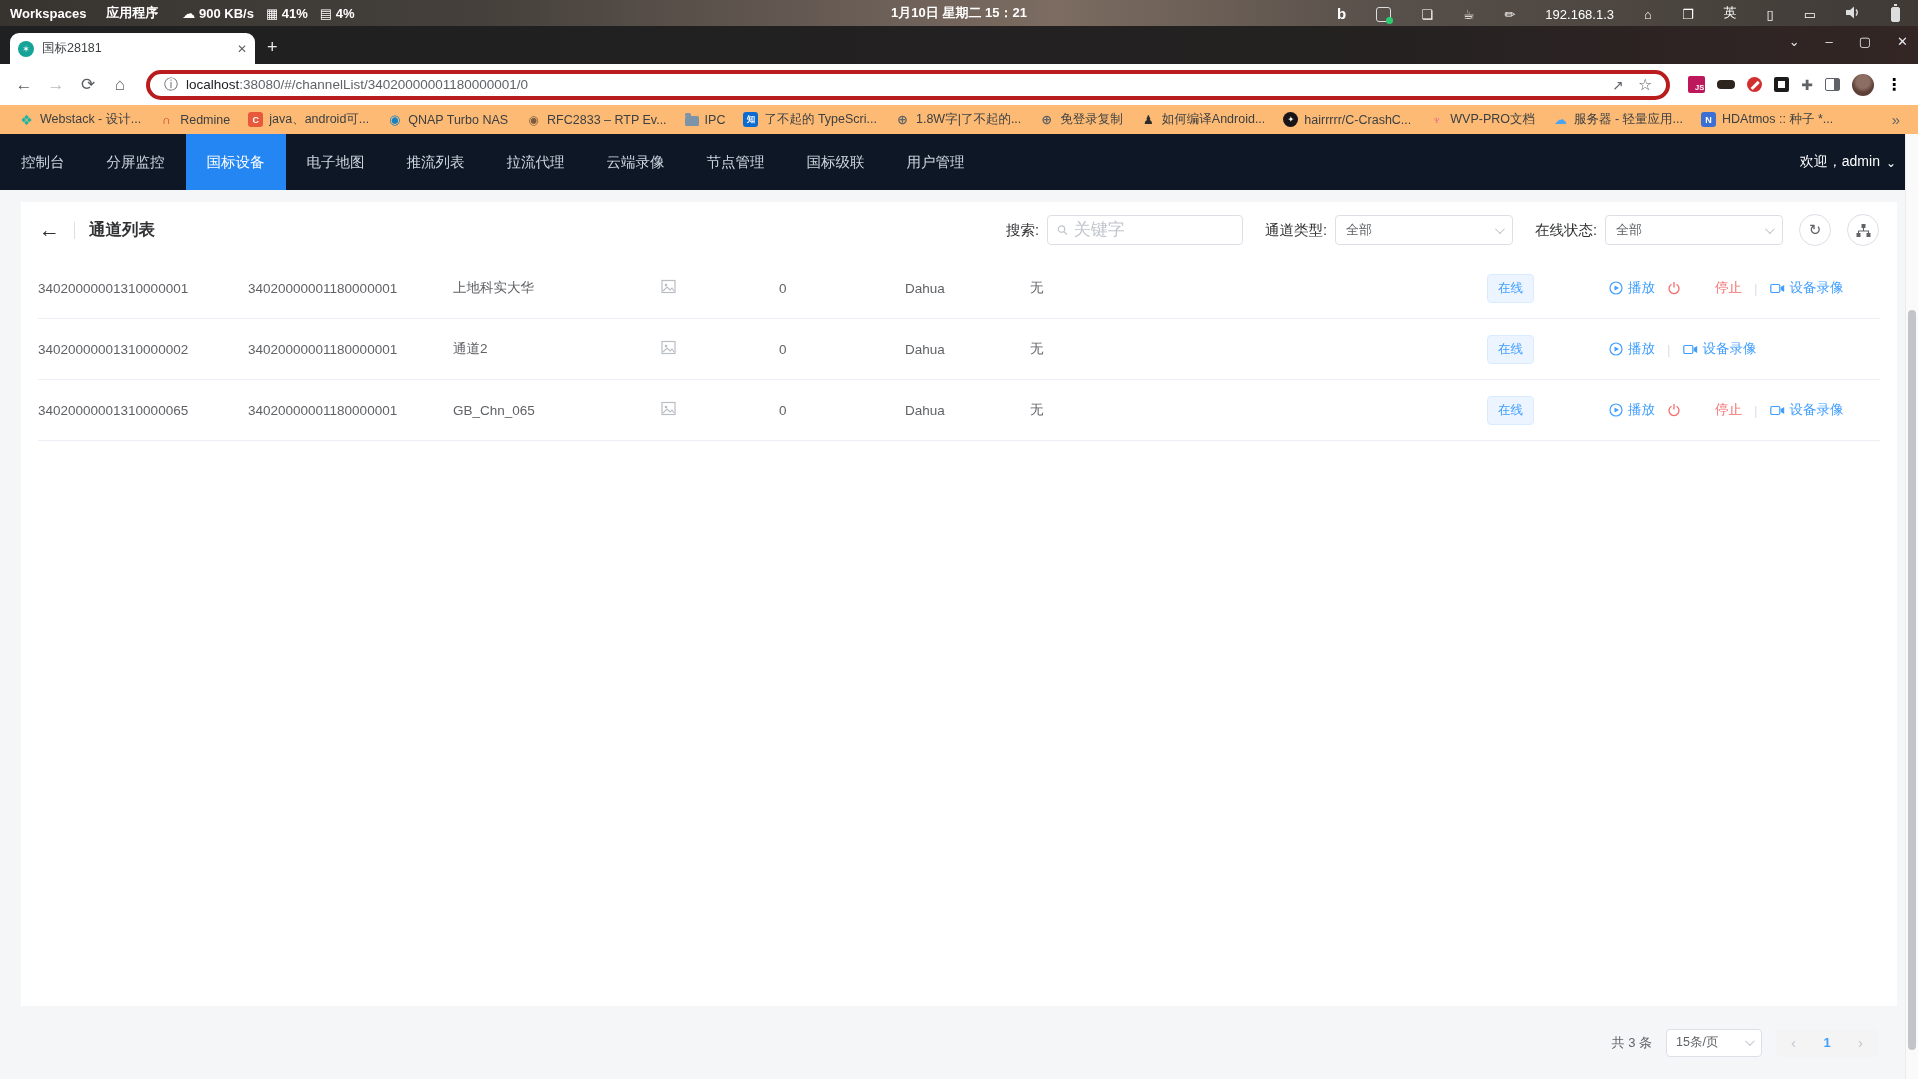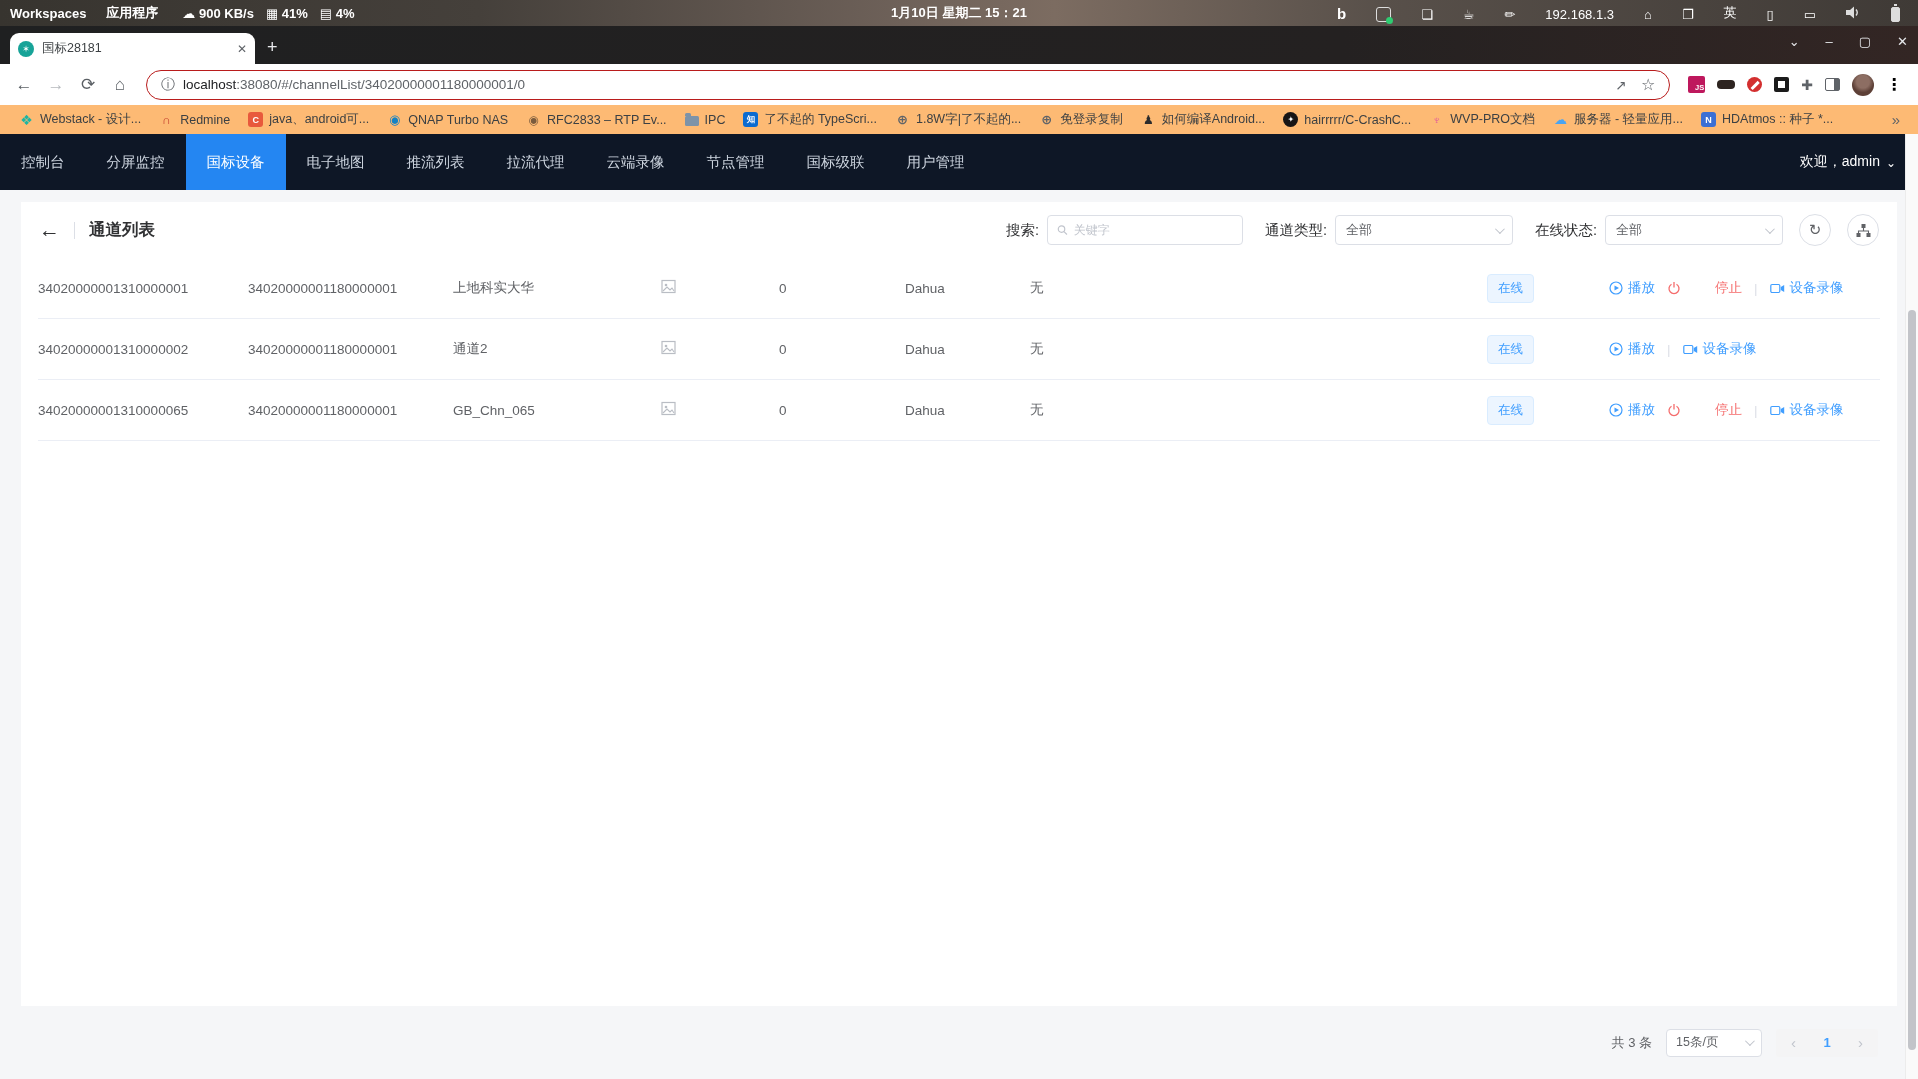--- a/index.html
+++ b/index.html
@@ -30,21 +30,21 @@
   .favicon { width:16px; height:16px; border-radius:50%; background:#17a398; color:#fff; font-size:9px; display:flex; align-items:center; justify-content:center; flex:none; }
   .tab-title { flex:1; overflow:hidden; white-space:nowrap; }
   .tab-close { color:#5f6368; font-size:12px; cursor:default; }
   .newtab { color:#e8eaed; font-size:18px; margin:0 0 6px 12px; }
   .wincontrols { position:absolute; right:10px; top:0; height:30px; display:flex; align-items:center; gap:26px; color:#e8eaed; font-size:13px; }
 
   
   #toolbar { height:41px; background:#ffffff; display:flex; align-items:center; padding:0 10px; gap:4px; }
   .nav-ico { width:28px; text-align:center; color:#5a5f64; font-size:17px; }
   .nav-ico.disabled { color:#b6b9bd; }
-  .omnibox { flex:1; height:30px; margin:0 8px; background:#fff; border:1px solid #b91c1c; border-radius:16px; display:flex; align-items:center; padding:0 14px; gap:8px; font-size:13.5px; }
+  .omnibox { flex:1; height:30px; margin:0 8px; background:#fff; border:4px solid #b91c1c; border-radius:16px; display:flex; align-items:center; padding:0 14px; gap:8px; font-size:13.5px; }
   .omnibox .g-info::before{content:"ⓘ"; color:#5f6368; font-size:14px;}
   .url-host { color:#202124; } .url-rest { color:#5f6368; }
   .omni-right { margin-left:auto; display:flex; align-items:center; gap:14px; color:#5f6368; }
   .g-share::before{content:"↗";} .g-star::before{content:"☆"; font-size:16px;}
   .ext-area { display:flex; align-items:center; gap:12px; margin:0 6px; }
   .ext-js { width:17px; height:17px; background:#be185d; border-radius:2px; color:#fff; font-size:7.5px; font-weight:bold; display:flex; align-items:flex-end; justify-content:flex-end; padding:1px; }
   .ext-glasses { width:18px; height:9px; background:#2d2420; border-radius:4px; position:relative; }
   .ext-block { width:15px; height:15px; border-radius:50%; background:#d32f2f; position:relative; }
   .ext-block::after { content:""; position:absolute; left:2.5px; top:6.5px; width:10px; height:2.5px; background:#fff; transform:rotate(-45deg); }
   .ext-screen { width:15px; height:15px; background:#1b1b1b; border-radius:2px; display:flex; align-items:center; justify-content:center; }
@@ -85,21 +85,21 @@
   
   #content { height:889px; position:relative; }
   #card { margin:12px 21px 0; height:804px; background:#fff; }
   .card-head { height:56px; display:flex; align-items:center; padding:0 18px; }
   .back-ico { font-size:21px; color:#303133; margin-right:14px; }
   .head-div { width:1px; height:17px; background:#dcdfe6; margin-right:14px; }
   .page-title { font-size:16.5px; font-weight:bold; color:#303133; }
   .head-controls { margin-left:auto; display:flex; align-items:center; gap:8px; font-size:14.5px; color:#303133; }
   .ctl-label { margin-left:14px; }
   .search-box { width:196px; height:30px; border:1px solid #dcdfe6; border-radius:4px; display:flex; align-items:center; padding:0 9px; gap:6px; background:#fff; }
-  .search-box input { border:none; outline:none; width:100%; font-size:12px; color:#606266; font-family:inherit; }
+  .search-box input { border:none; outline:none; width:100%; font-size:17px; color:#606266; font-family:inherit; }
   .search-box input::placeholder { color:#c0c4cc; }
   .selectbox { width:178px; height:30px; border:1px solid #dcdfe6; border-radius:4px; display:flex; align-items:center; padding:0 10px; background:#fff; font-size:13px; color:#606266; }
   .chev { margin-left:auto; width:7px; height:7px; border-right:1.5px solid #c0c4cc; border-bottom:1.5px solid #c0c4cc; transform:rotate(45deg) translateY(-2px); }
   .circ-btn { width:32px; height:32px; border:1px solid #dcdfe6; border-radius:50%; display:flex; align-items:center; justify-content:center; color:#606266; margin-left:8px; background:#fff; }
   .g-refresh::before{content:"↻"; font-size:15px;}
 
   
   .tbl { margin:0 17px; font-size:13.5px; }
   .trow { display:grid; grid-template-columns:210px 205px 208px 118px 126px 125px 215px 115px 127px 122px 1fr; align-items:center; border-bottom:1px solid #ebeef5; }
   .trow.head { height:48px; color:#909399; font-weight:normal; }

